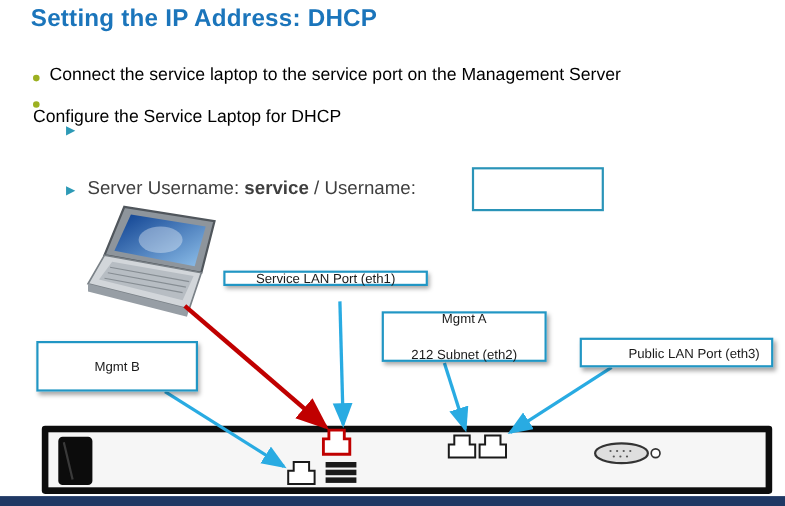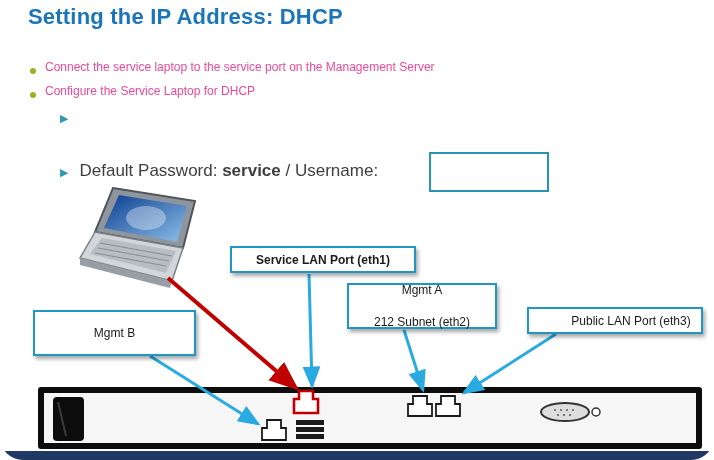--- a/index.html
+++ b/index.html
@@ -1,39 +1,39 @@
 <!DOCTYPE html>
 <html><head>
 <meta charset="utf-8">
 <style>
   * { margin:0; padding:0; box-sizing:border-box; }
   html,body { background:#ffffff; }
   body { font-family:"Liberation Sans", sans-serif; }
-  .slide { position:relative; width:714px; height:460px; background:#ffffff; overflow:hidden;border-radius:23px; }
+  .slide { position:relative; width:714px; height:460px; background:#ffffff; overflow:hidden; }
 
   .title { position:absolute; left:28px; top:4px; font-size:22px; font-weight:bold; color:#1B75BB; letter-spacing:0.2px; }
 
-  .bullet { position:absolute; display:flex; color:#ec4899; font-size:12px; }
+  .bullet { position:absolute; display:flex; color:#000000; font-size:16px; }
   .dot { width:6px; height:6px; border-radius:50%; background:#9CB021; margin-top:8px; margin-right:9px; flex:none; }
   .b1 { left:30px; top:60px; }
-  .b2 { left:30px; top:84px; }
+  .b2 { left:30px; top:84px;flex-direction:column; }
 
   .sub { position:absolute; display:flex; color:#3F3F3F; font-size:17px; }
   .tri { color:#2D9AB6; font-size:11px; margin-top:5px; margin-right:11px; flex:none; }
   .sub1 { left:60px; top:107px; width:540px; }
   .sub2 { left:60px; top:161px; }
   .line { display:block; line-height:23px; }
   .bold { font-weight:bold;margin-top:44px; }
 
   .pwbox { position:absolute; left:429px; top:152px; width:120px; height:40px; border:2px solid #2A94B8; background:#ffffff; z-index:3; }
 
   .callout { position:absolute; background:#ffffff; border:2px solid #2196C4; box-shadow:2px 3px 4px rgba(0,0,0,0.35); display:flex; flex-direction:column; justify-content:center; align-items:center; font-size:12px; color:#1a1a1a; text-align:center; z-index:3; }
-  .co-service { left:230px; top:246px; width:186px; height:27px;font-weight:bold; }
+  .co-service { left:203px; top:246px; width:186px; height:14px; }
   .co-mgmta   { left:347px; top:283px; width:150px; height:46px; line-height:19px;gap:13px; }
-  .co-mgmtb   { left:33px;  top:310px; width:163px; height:46px; line-height:19px; }
+  .co-mgmtb   { left:33px;  top:310px; width:147px; height:46px; line-height:19px; }
   .co-public  { left:527px; top:307px; width:176px; height:27px;padding-left:32px; }
 
   .diagram-svg { position:absolute; left:0; top:0; z-index:1; }
   .footer-bar { position:absolute; left:0; top:451px; width:714px; height:9px; background:#1F3864; z-index:2; }
 </style>
 </head>
 <body>
 
 <div class="slide">
 
@@ -49,21 +49,21 @@
     <span>Configure the Service Laptop for DHCP</span>
   </div>
 
   <div class="sub sub1">
     <span class="tri">▶</span>
   </div>
 
   <div class="sub sub2">
     <span class="tri">▶</span>
     <span>
-      <span>Default Password:</span>
+      <span>Server Username:</span>
       <span class="bold">service</span>
       <span>/ Username:</span>
     </span>
   </div>
 
   <div class="pwbox"></div>
 
   <svg class="diagram-svg" width="714" height="460" viewBox="0 0 714 460">
     <defs>
       <linearGradient id="scrGrad" x1="0" y1="0" x2="1" y2="1">

